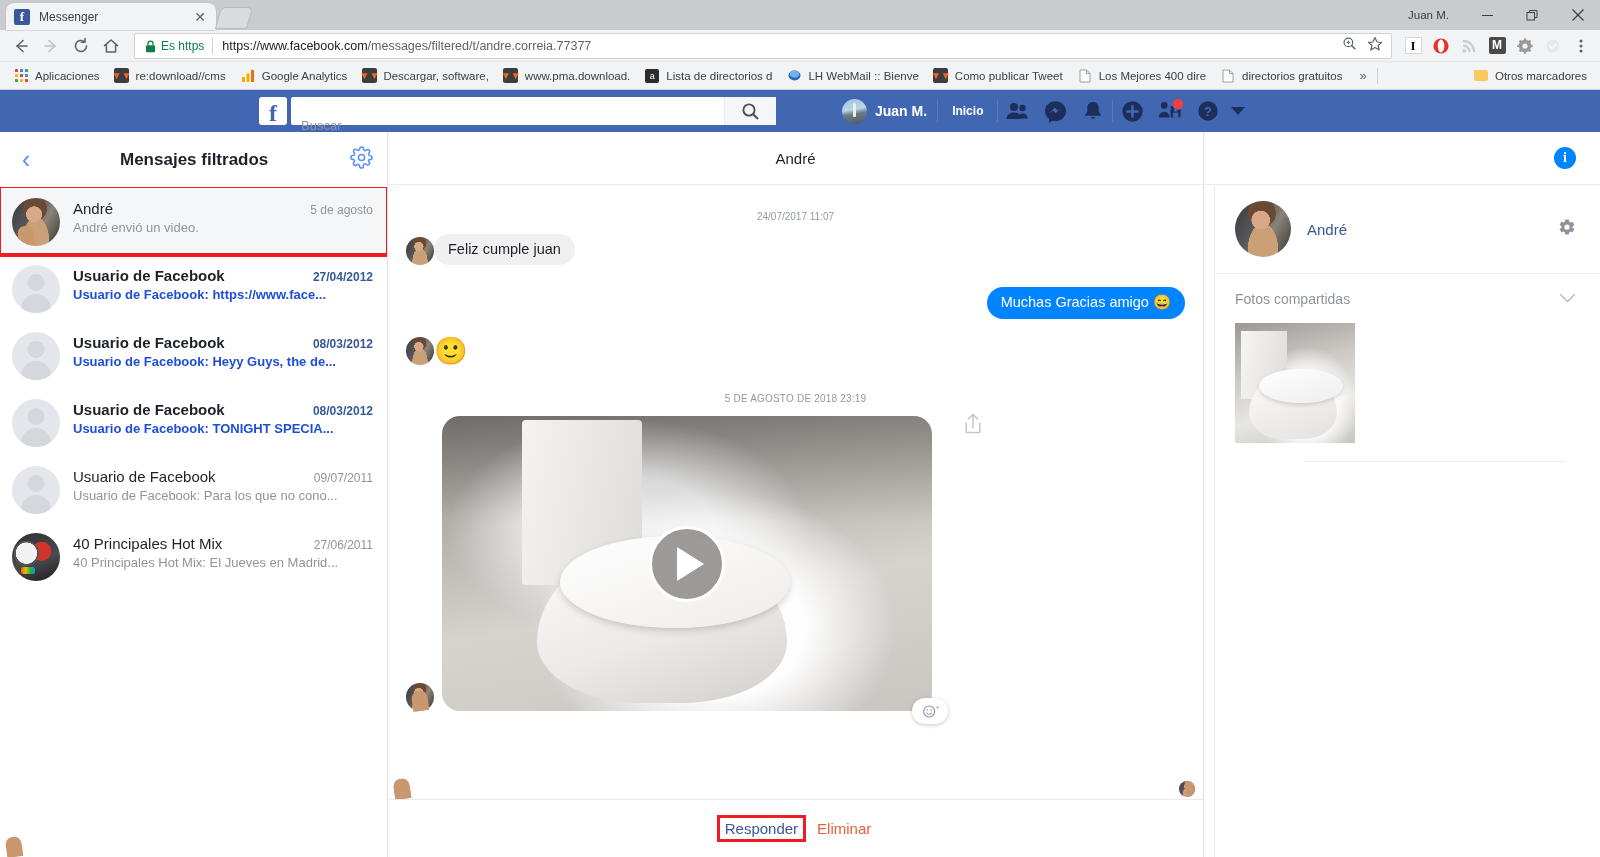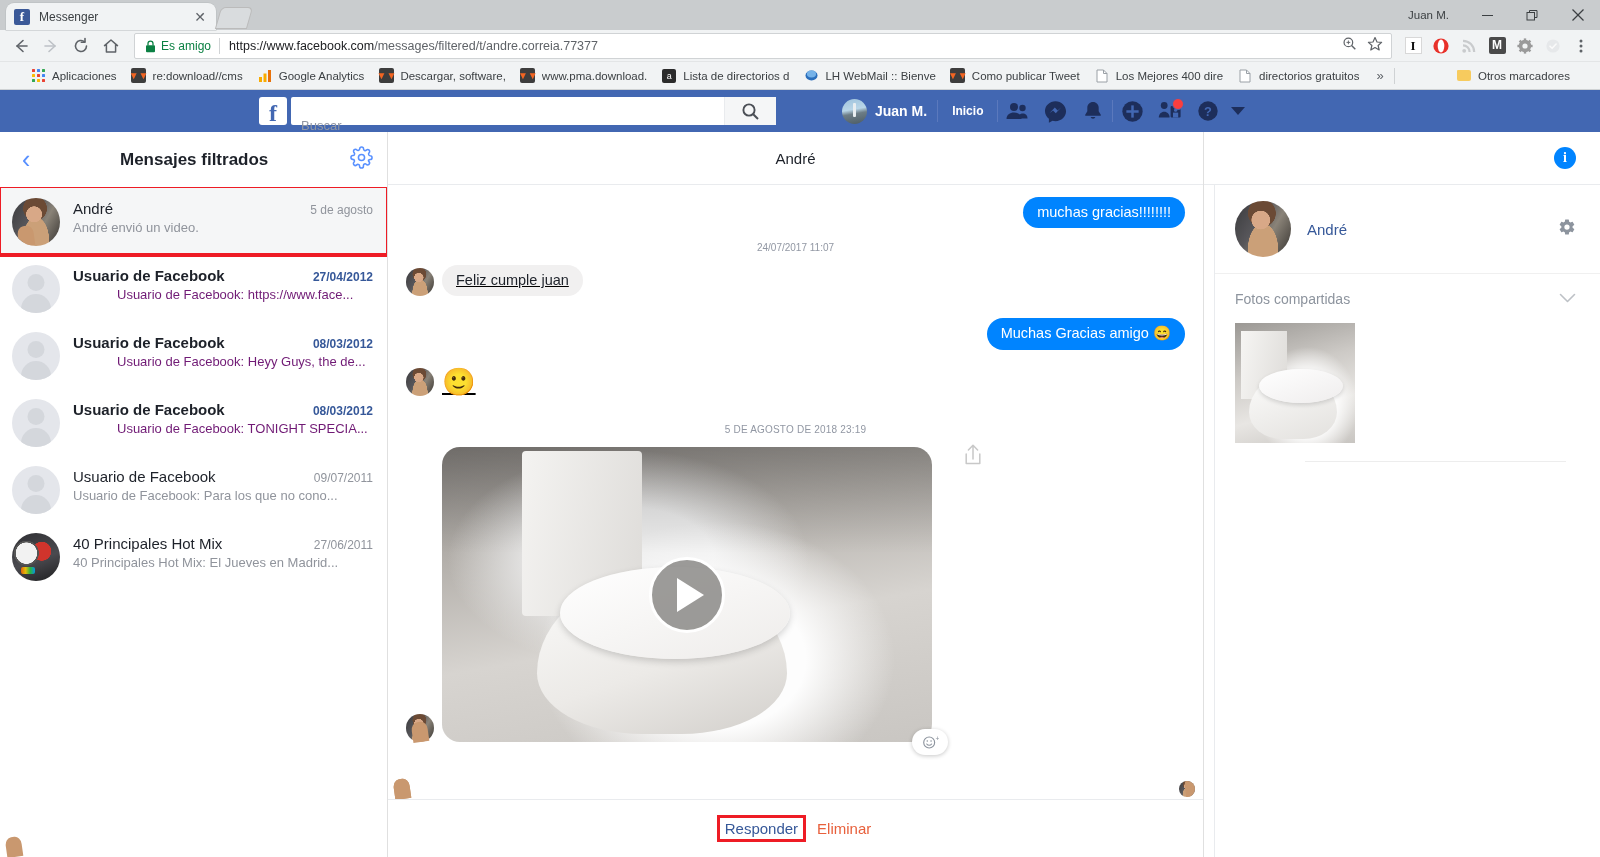--- a/index.html
+++ b/index.html
@@ -75,21 +75,21 @@
   .omni-right { margin-left: auto; display: flex; align-items: center; gap: 10px; padding-right: 2px; }
   .ext-bar { display: flex; align-items: center; gap: 2px; }
   .ext-icon {
     width: 26px; height: 26px; display: flex; align-items: center;
     justify-content: center;
   }
 
   
   .bookmarks {
     height: 28px; background: #f1f3f4; display: flex; align-items: center;
-    padding: 0 23px; border-bottom: 1px solid #cfd2d4; font-size: 11.5px;
+    padding: 0 6px; border-bottom: 1px solid #cfd2d4; font-size: 11.5px;
     color: #3c4043; overflow: hidden;
   }
   .bm {
     display: flex; align-items: center; gap: 6px; padding: 2px 7px;
     white-space: nowrap; flex: 0 0 auto; max-width: 160px;
   }
   .bm-label { overflow: hidden; text-overflow: clip; }
   .bm-ico { width: 16px; height: 16px; flex: 0 0 16px; display: flex;
             align-items: center; justify-content: center; }
   .ds-ico { width: 15px; height: 15px; background: #3d3d3d; border-radius: 2px;
@@ -228,38 +228,38 @@
     font-size: 15px; color: #1d2129; flex: 1; white-space: nowrap;
     overflow: hidden; text-overflow: ellipsis;
   }
   .conv-name.bold { font-weight: bold; }
   .conv-date { font-size: 12px; color: #90949c; flex: 0 0 auto; }
   .conv-date.unread { color: #365899; font-weight: bold; }
   .conv-snippet {
     font-size: 13px; color: #90949c; margin-top: 3px; white-space: nowrap;
     overflow: hidden; text-overflow: ellipsis;
   }
-  .conv-snippet.unread { color: #701a75; font-weight: normal; margin-left: 44px; }
+  .conv-snippet.unread { color: #1d4ed8; font-weight: bold; }
 
   
   .thread {
     flex: 1; display: flex; flex-direction: column; min-width: 0;
     border-right: 1px solid #e0e0e0; background: #fff;
   }
   .thread-head {
     height: 53px; flex: 0 0 53px; display: flex; align-items: center;
     justify-content: center; border-bottom: 1px solid #e9ebee;
   }
   .thread-title { font-size: 15px; color: #1d2129; }
   .thread-scroll {
     flex: 1; overflow: hidden; padding: 12px 18px 0 18px; position: relative;
   }
   .row { display: flex; align-items: flex-end; margin-bottom: 10px; }
   .row.out { justify-content: flex-end; }
-  .row.in { justify-content: flex-start; gap: 8px; text-decoration: underline; }
+  .row.in { justify-content: flex-start; gap: 0; }
   .bubble-out {
     background: #0084ff; color: #fff; border-radius: 18px;
     padding: 7px 14px 8px; font-size: 14.5px; max-width: 60%;
     display: flex; align-items: center; gap: 6px;
   }
   .bubble-in {
     background: #f1f0f0; color: #1d2129; border-radius: 18px;
     padding: 7px 14px 8px; font-size: 14.5px; max-width: 60%;
   }
   .msg-avatar {
@@ -433,21 +433,21 @@
         </svg>
     </span>
 
     <div class="omnibox">
       <span class="lock-icon">
         <svg width="11" height="13" viewBox="0 0 11 13">
           <path d="M3 5.5 V3.6 a2.5 2.5 0 0 1 5 0 V5.5" fill="none" stroke="#0b8043" stroke-width="1.3"></path>
           <rect x="1" y="5.3" width="9" height="7" rx="1" fill="#0b8043"></rect>
         </svg>
       </span>
-      <span class="secure-text">Es amigo</span>
+      <span class="secure-text">Es https</span>
       <span class="omni-divider"></span>
       <span class="url"><span class="host">https://www.facebook.com</span><span>/messages/filtered/t/andre.correia.77377</span></span>
       <span class="omni-right">
         <span>
           <svg width="15" height="15" viewBox="0 0 16 16">
               <circle cx="6.8" cy="6.8" r="4.6" fill="none" stroke="#5f6368" stroke-width="1.3"></circle>
               <line x1="10.2" y1="10.2" x2="14.2" y2="14.2" stroke="#5f6368" stroke-width="1.5"></line>
               <line x1="4.8" y1="6.8" x2="8.8" y2="6.8" stroke="#5f6368" stroke-width="1"></line>
               <line x1="6.8" y1="4.8" x2="6.8" y2="8.8" stroke="#5f6368" stroke-width="1"></line>
             </svg>
@@ -781,23 +781,20 @@
         </div>
       </div>
 
       <div class="thread">
         <div class="thread-head">
           <span class="thread-title">André</span>
         </div>
 
         <div class="thread-scroll">
 
-          <div class="row out">
-            <span class="bubble-out">muchas gracias!!!!!!!!</span>
-          </div>
 
           <div class="timestamp">24/07/2017 11:07</div>
 
           <div class="row in">
             <span class="msg-avatar av-andre"></span>
             <span class="bubble-in">Feliz cumple juan</span>
           </div>
 
           <div class="row out" style="margin-top:22px">
             <span class="bubble-out">Muchas Gracias amigo 😄</span>

